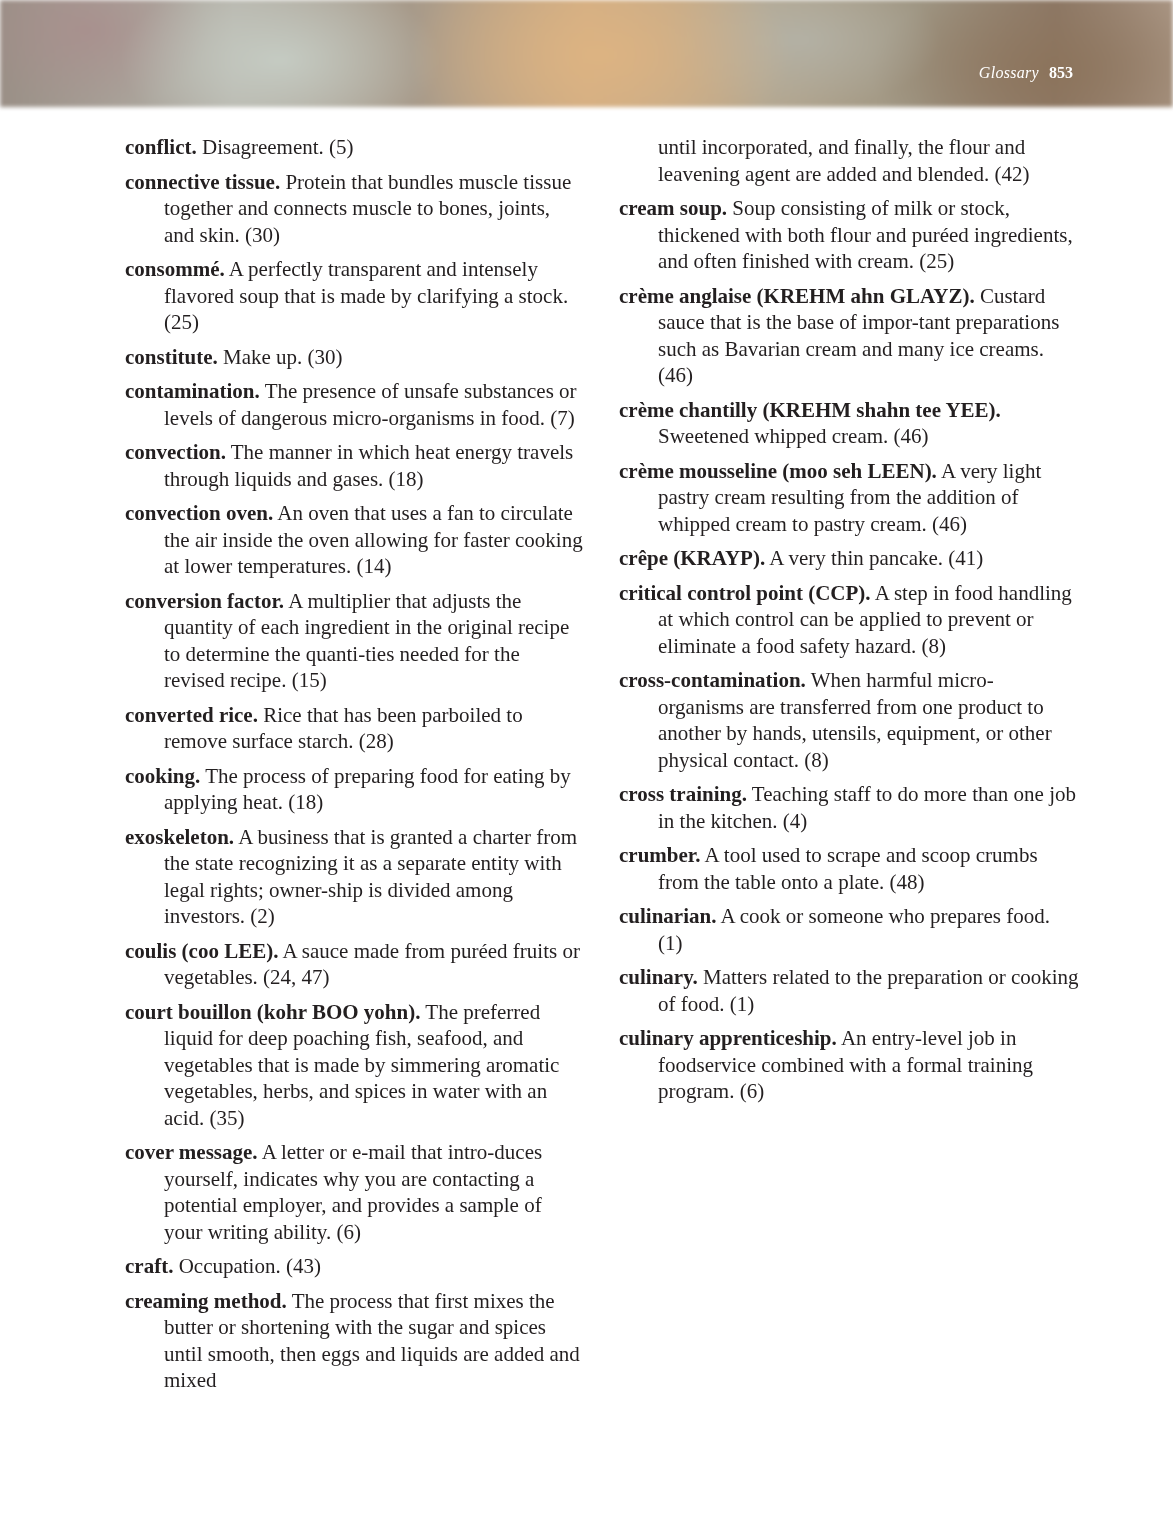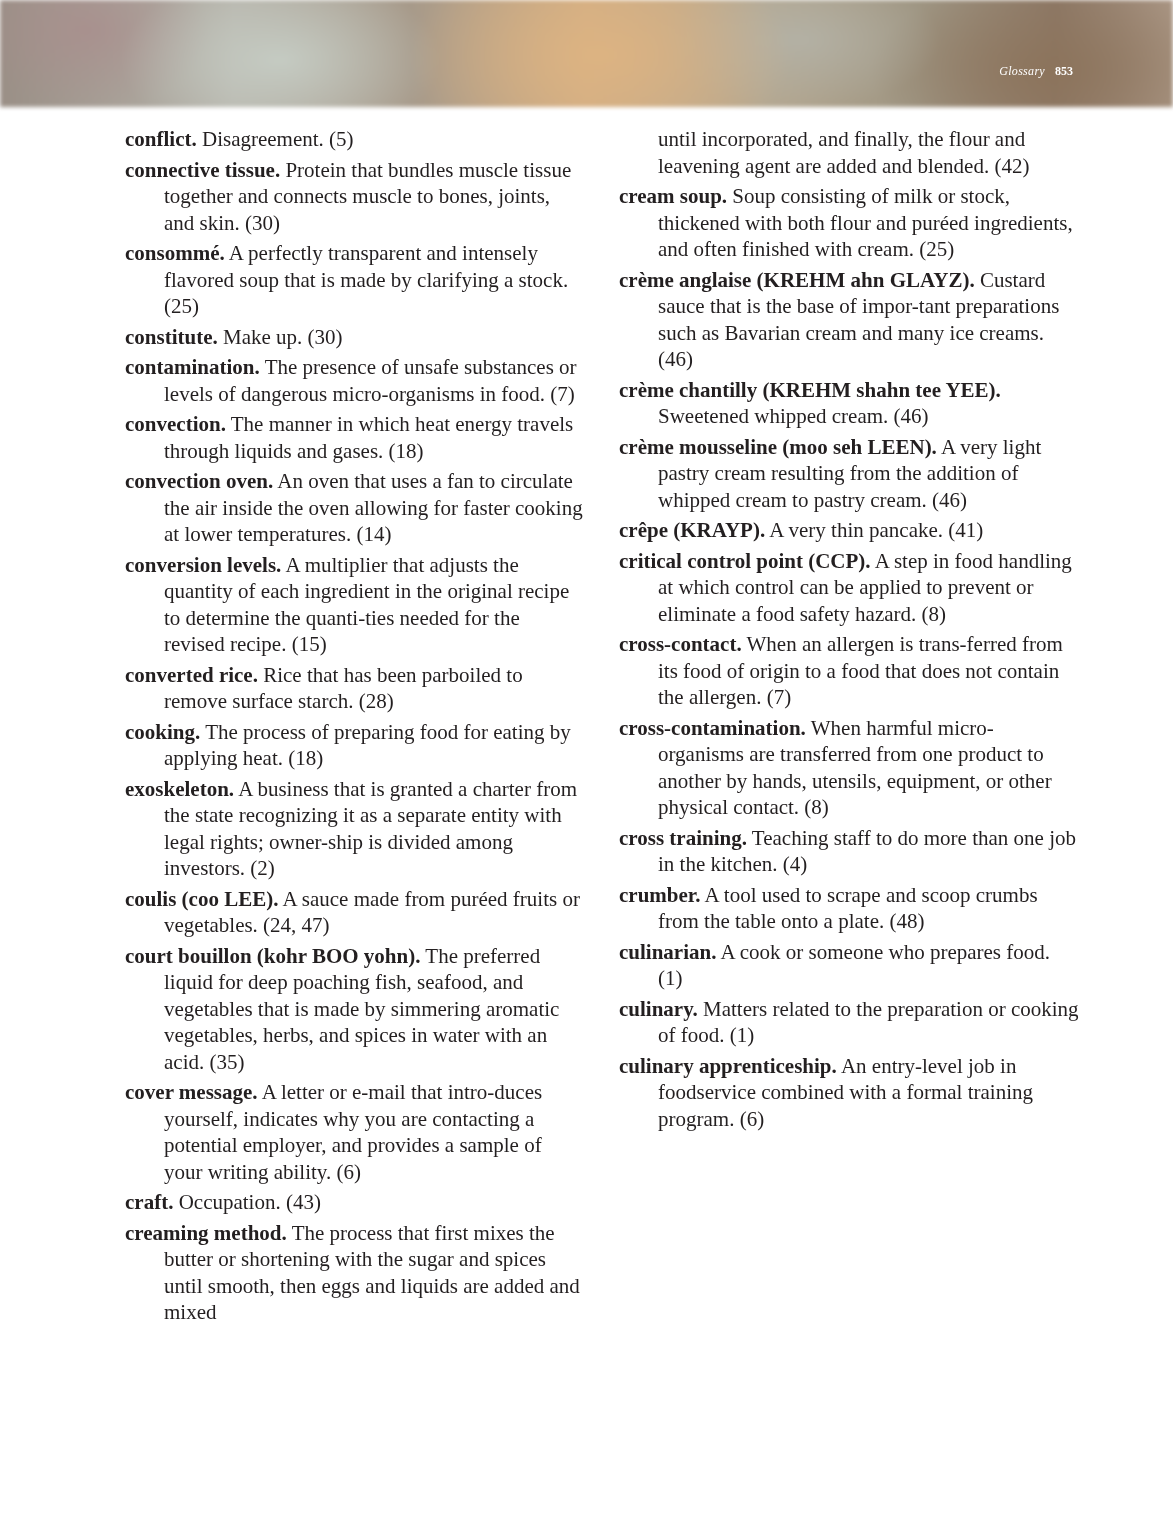--- a/index.html
+++ b/index.html
@@ -23,41 +23,41 @@
         radial-gradient(ellipse 140px 70px at 800px 40px, rgba(180,180,170,0.8), rgba(180,180,170,0) 100%),
         radial-gradient(ellipse 180px 90px at 1050px 70px, rgba(140,115,90,0.85), rgba(140,115,90,0) 100%),
         linear-gradient(90deg, #9a8f86 0%, #b6b3aa 20%, #a79a8a 35%, #d0ad84 50%, #b5a891 65%, #9f9683 78%, #8d7866 90%, #a99583 100%);
       filter: blur(2px);
     }
     .running-head {
       position: absolute;
       right: 100px;
       top: 64px;
       color: #ffffff;
-      font-size: 12px;
+      font-size: 16px;
       display: flex;
       align-items: baseline;
       gap: 10px;
     }
     .running-head .section { font-style: italic; letter-spacing: 0.3px; }
     .running-head .page-no { font-weight: bold; text-align: center; }
 
     .column {
       position: absolute;
       top: 126px;
     }
     .col-left { left: 125px; width: 460px; }
     .col-right { left: 619px; width: 460px; }
 
     .entry {
       font-size: 21px;
       line-height: 26.5px;
       padding-left: 39px;
       text-indent: -39px;
-      margin: 0 0 4px 0;
+      margin: 8px 0 4px 0;
     }
     .entry .term { font-weight: bold; }
     .entry.continuation { text-indent: 0; }
   </style>
 </head>
 <body>
 
 <div class="header-band"></div>
 <div class="running-head">
   <span class="section">Glossary</span>
@@ -65,39 +65,38 @@
 </div>
 
 <div class="column col-left">
   <p class="entry"><span class="term">conflict.</span> <span>Disagreement. (5)</span></p>
   <p class="entry"><span class="term">connective tissue.</span> <span>Protein that bundles muscle tissue together and connects muscle to bones, joints, and skin. (30)</span></p>
   <p class="entry"><span class="term">consommé.</span> <span>A perfectly transparent and intensely flavored soup that is made by clarifying a stock. (25)</span></p>
   <p class="entry"><span class="term">constitute.</span> <span>Make up. (30)</span></p>
   <p class="entry"><span class="term">contamination.</span> <span>The presence of unsafe substances or levels of dangerous micro-organisms in food. (7)</span></p>
   <p class="entry"><span class="term">convection.</span> <span>The manner in which heat energy travels through liquids and gases. (18)</span></p>
   <p class="entry"><span class="term">convection oven.</span> <span>An oven that uses a fan to circulate the air inside the oven allowing for faster cooking at lower temperatures. (14)</span></p>
-  <p class="entry"><span class="term">conversion levels.</span> <span>A multiplier that adjusts the quantity of each ingredient in the original recipe to determine the quanti-ties needed for the revised recipe. (15)</span></p>
+  <p class="entry"><span class="term">conversion factor.</span> <span>A multiplier that adjusts the quantity of each ingredient in the original recipe to determine the quanti-ties needed for the revised recipe. (15)</span></p>
   <p class="entry"><span class="term">converted rice.</span> <span>Rice that has been parboiled to remove surface starch. (28)</span></p>
   <p class="entry"><span class="term">cooking.</span> <span>The process of preparing food for eating by applying heat. (18)</span></p>
   <p class="entry"><span class="term">exoskeleton.</span> <span>A business that is granted a charter from the state recognizing it as a separate entity with legal rights; owner-ship is divided among investors. (2)</span></p>
   <p class="entry"><span class="term">coulis (coo LEE).</span> <span>A sauce made from puréed fruits or vegetables. (24, 47)</span></p>
   <p class="entry"><span class="term">court bouillon (kohr BOO yohn).</span> <span>The preferred liquid for deep poaching fish, seafood, and vegetables that is made by simmering aromatic vegetables, herbs, and spices in water with an acid. (35)</span></p>
   <p class="entry"><span class="term">cover message.</span> <span>A letter or e-mail that intro-duces yourself, indicates why you are contacting a potential employer, and provides a sample of your writing ability. (6)</span></p>
   <p class="entry"><span class="term">craft.</span> <span>Occupation. (43)</span></p>
   <p class="entry"><span class="term">creaming method.</span> <span>The process that first mixes the butter or shortening with the sugar and spices until smooth, then eggs and liquids are added and mixed</span></p>
 </div>
 
 <div class="column col-right">
   <p class="entry continuation"><span>until incorporated, and finally, the flour and leavening agent are added and blended. (42)</span></p>
   <p class="entry"><span class="term">cream soup.</span> <span>Soup consisting of milk or stock, thickened with both flour and puréed ingredients, and often finished with cream. (25)</span></p>
   <p class="entry"><span class="term">crème anglaise (KREHM ahn GLAYZ).</span> <span>Custard sauce that is the base of impor-tant preparations such as Bavarian cream and many ice creams. (46)</span></p>
   <p class="entry"><span class="term">crème chantilly (KREHM shahn tee YEE).</span> <span>Sweetened whipped cream. (46)</span></p>
   <p class="entry"><span class="term">crème mousseline (moo seh LEEN).</span> <span>A very light pastry cream resulting from the addition of whipped cream to pastry cream. (46)</span></p>
   <p class="entry"><span class="term">crêpe (KRAYP).</span> <span>A very thin pancake. (41)</span></p>
   <p class="entry"><span class="term">critical control point (CCP).</span> <span>A step in food handling at which control can be applied to prevent or eliminate a food safety hazard. (8)</span></p>
-  <p class="entry"><span class="term">cross-contact.</span> <span>When an allergen is trans-ferred from its food of origin to a food that does not contain the allergen. (7)</span></p>
   <p class="entry"><span class="term">cross-contamination.</span> <span>When harmful micro-organisms are transferred from one product to another by hands, utensils, equipment, or other physical contact. (8)</span></p>
   <p class="entry"><span class="term">cross training.</span> <span>Teaching staff to do more than one job in the kitchen. (4)</span></p>
   <p class="entry"><span class="term">crumber.</span> <span>A tool used to scrape and scoop crumbs from the table onto a plate. (48)</span></p>
   <p class="entry"><span class="term">culinarian.</span> <span>A cook or someone who prepares food. (1)</span></p>
   <p class="entry"><span class="term">culinary.</span> <span>Matters related to the preparation or cooking of food. (1)</span></p>
   <p class="entry"><span class="term">culinary apprenticeship.</span> <span>An entry-level job in foodservice combined with a formal training program. (6)</span></p>
 </div>
 
 </body></html>

